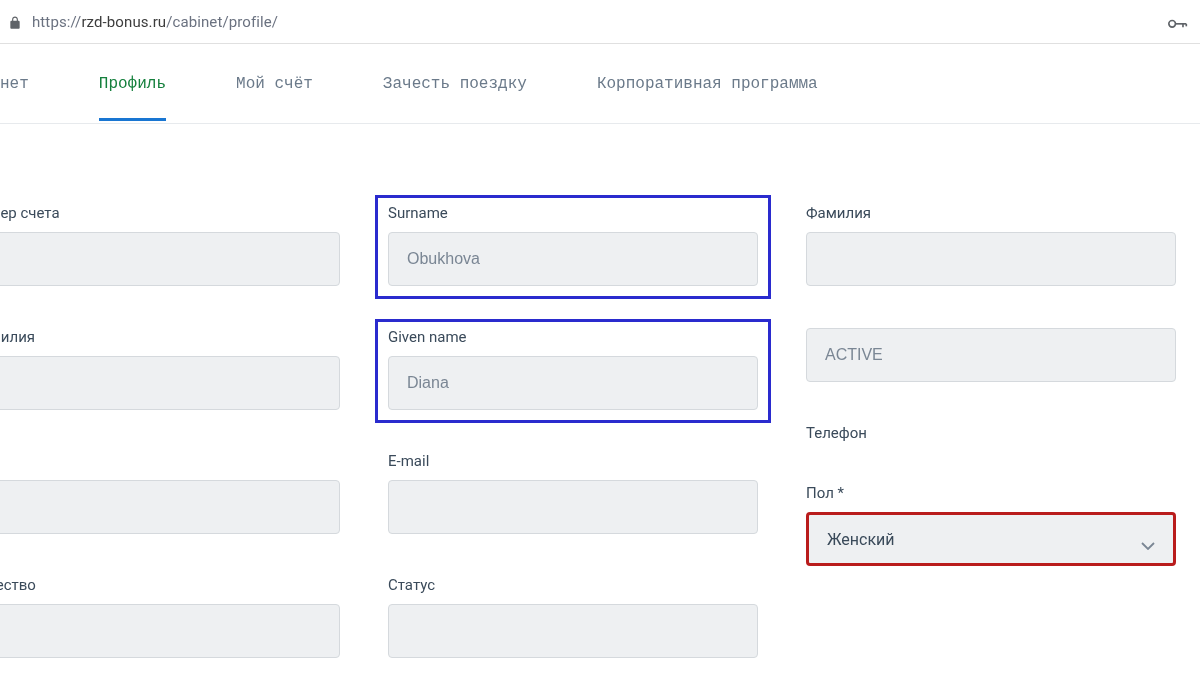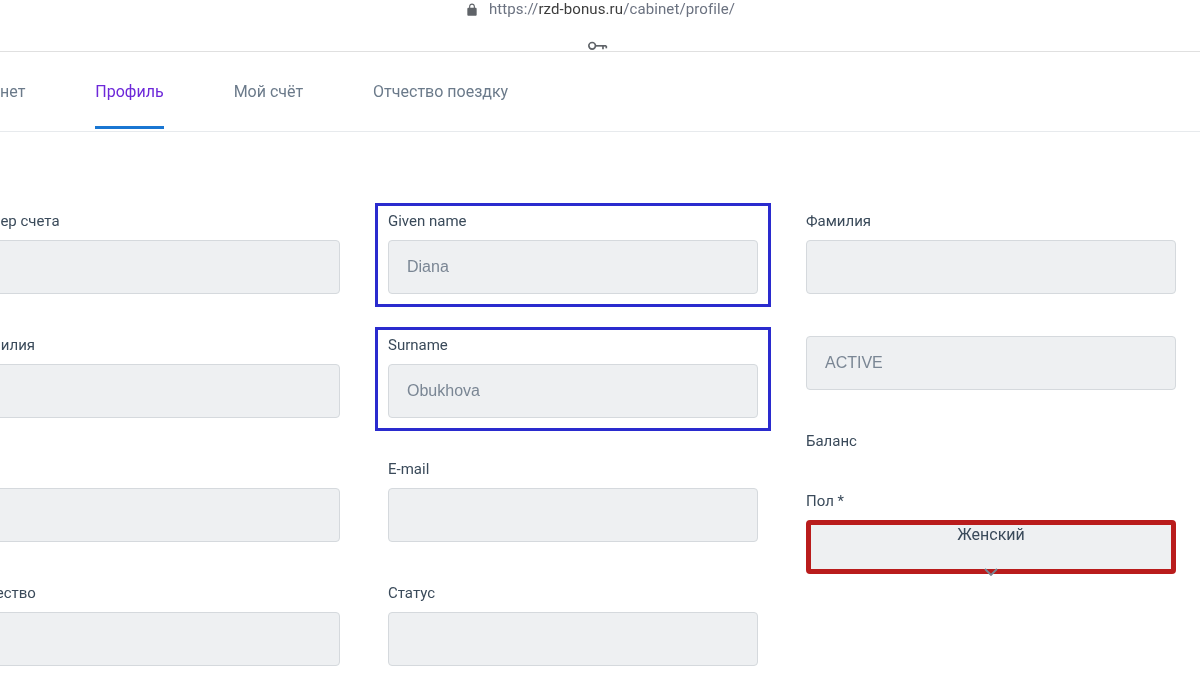--- a/index.html
+++ b/index.html
@@ -11,26 +11,25 @@
       font-family: -apple-system, BlinkMacSystemFont, "Segoe UI", Roboto, Arial, sans-serif;
       background: #fff;
       color: #2c3e50;
       width: 1200px;
       height: 675px;
       overflow: hidden;
     }
     .url-bar {
       display: flex;
       align-items: center;
-      height: 52px;
+      height: 44px;
       padding: 0 8px;
       background: #fff;
       border-bottom: 1px solid #e0e0e0;
       justify-content: space-between;
-      flex-direction: column;
     }
     .url-left {
       display: flex;
       align-items: center;
       gap: 10px;
     }
     .url-text {
       font-size: 15px;
       color: #6b7280;
       letter-spacing: 0.1px;
@@ -49,30 +48,31 @@
       display: inline-block;
       margin-right: 4px;
     }
     .tabs-section {
       border-bottom: 1px solid #e7eaed;
       display: flex;
       gap: 70px;
       padding: 0 0 0 0;
       height: 80px;
       align-items: center;
+      font-family: Liberation Mono, monospace;
     }
     .tab-item {
       font-size: 16px;
       color: #6b7a8a;
       cursor: pointer;
       padding: 28px 0;
       position: relative;
     }
     .tab-item.active {
-      color: #6d28d9;
+      color: #15803d;
     }
     .tab-item.active::after {
       content: '';
       position: absolute;
       bottom: 0;
       left: 0;
       right: 0;
       height: 3px;
       background: #1976d2;
     }
@@ -117,32 +117,31 @@
       border: 1px solid #d5d9dd;
       background: #eef0f2;
       border-radius: 4px;
       padding: 0 18px;
       font-size: 16px;
       color: #7a8694;
       width: 100%;
     }
     .form-select {
       height: 54px;
-      border: 5px solid #b91c1c;
+      border: 3px solid #b91c1c;
       background: #eef0f2;
       border-radius: 4px;
       padding: 0 18px;
       font-size: 16px;
       color: #3a4a5a;
       width: 100%;
       display: flex;
       align-items: center;
       justify-content: space-between;
       cursor: pointer;
-      flex-direction: column;
     }
     .chevron-down {
       width: 14px;
       height: 8px;
     }
   </style>
 </head>
 <body>
 
 <div class="url-bar">
@@ -161,21 +160,22 @@
         <line x1="18" y1="7" x2="18" y2="11"></line>
         <line x1="22" y1="7" x2="22" y2="10"></line>
       </svg>
   </span>
 </div>
 
 <div class="tabs-section">
   <div class="tab-item">нет</div>
   <div class="tab-item active">Профиль</div>
   <div class="tab-item">Мой счёт</div>
-  <div class="tab-item">Отчество поездку</div>
+  <div class="tab-item">Зачесть поездку</div>
+  <div class="tab-item">Корпоративная программа</div>
 </div>
 
 <div class="form-area">
   <div class="form-column col-left">
     <div class="form-group">
       <label class="form-label">Номер счета</label>
       <input class="form-input" readonly="" value="" style="">
     </div>
     <div class="form-group">
       <label class="form-label">Фамилия</label>
@@ -185,48 +185,48 @@
       <label class="form-label">Имя</label>
       <input class="form-input" readonly="" value="" style="">
     </div>
     <div class="form-group">
       <label class="form-label">Отчество</label>
       <input class="form-input" readonly="" value="" style="">
     </div>
   </div>
 
   <div class="form-column col-mid">
+    <div class="form-group highlighted">
+      <label class="form-label">Surname</label>
+      <input class="form-input" readonly="" value="Obukhova" style="">
+    </div>
     <div class="form-group highlighted">
       <label class="form-label">Given name</label>
       <input class="form-input" readonly="" value="Diana" style="">
     </div>
-    <div class="form-group highlighted">
-      <label class="form-label">Surname</label>
-      <input class="form-input" readonly="" value="Obukhova" style="">
-    </div>
     <div class="form-group">
       <label class="form-label">E-mail</label>
       <input class="form-input" readonly="" value="" style="">
     </div>
     <div class="form-group">
       <label class="form-label">Статус</label>
       <input class="form-input" readonly="" value="" style="">
     </div>
   </div>
 
   <div class="form-column col-right">
     <div class="form-group">
       <label class="form-label">Фамилия</label>
       <input class="form-input" readonly="" value="" style="">
     </div>
     <div class="form-group">
       <input class="form-input" readonly="" value="ACTIVE" style="">
     </div>
     <div class="form-group">
-      <label class="form-label">Баланс</label>
+      <label class="form-label">Телефон</label>
     </div>
     <div class="form-group">
       <label class="form-label">Пол *</label>
       <div class="form-select">
         <span>Женский</span>
         <span class="chevron-down">
           <svg viewBox="0 0 14 8" fill="none" stroke="#7a8694" stroke-width="1.8">
               <path d="M1 1l6 6 6-6"></path>
             </svg>
         </span>

